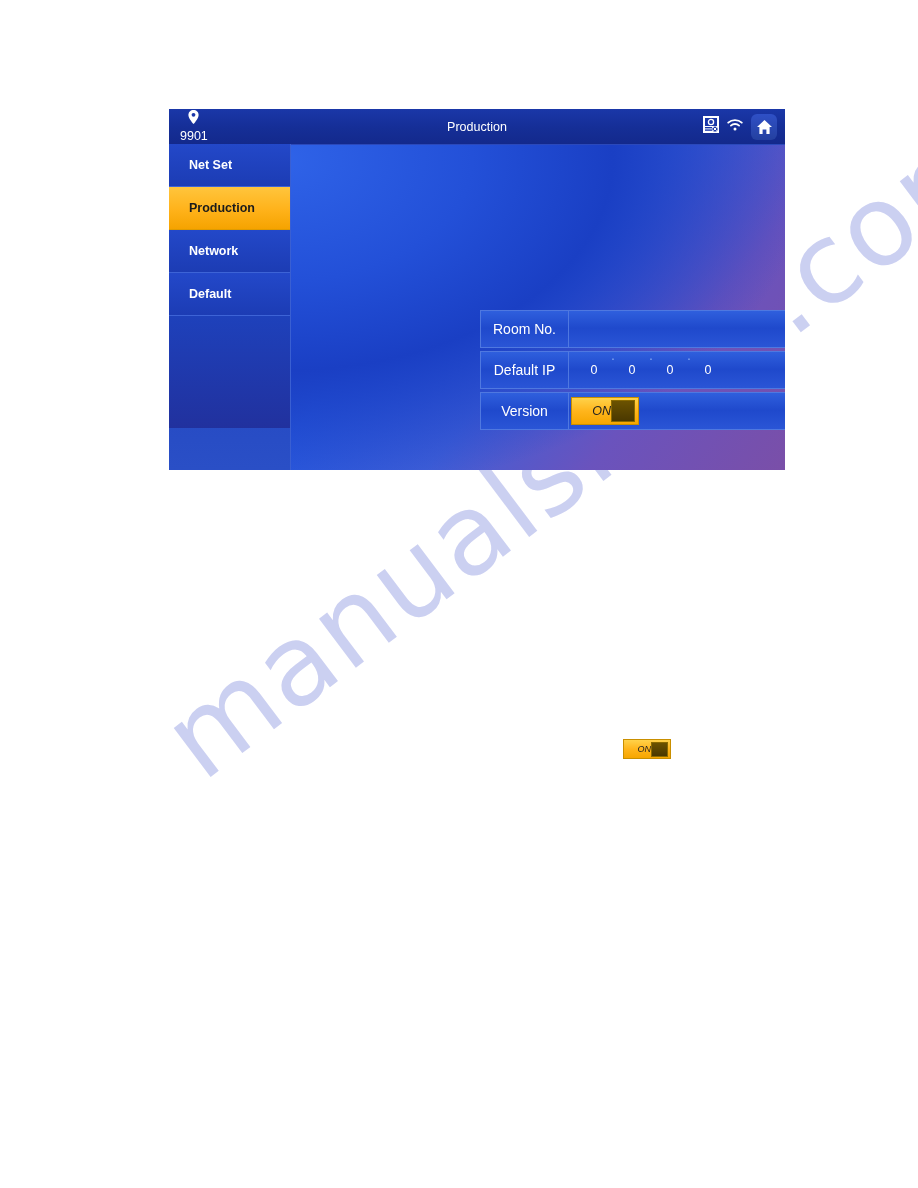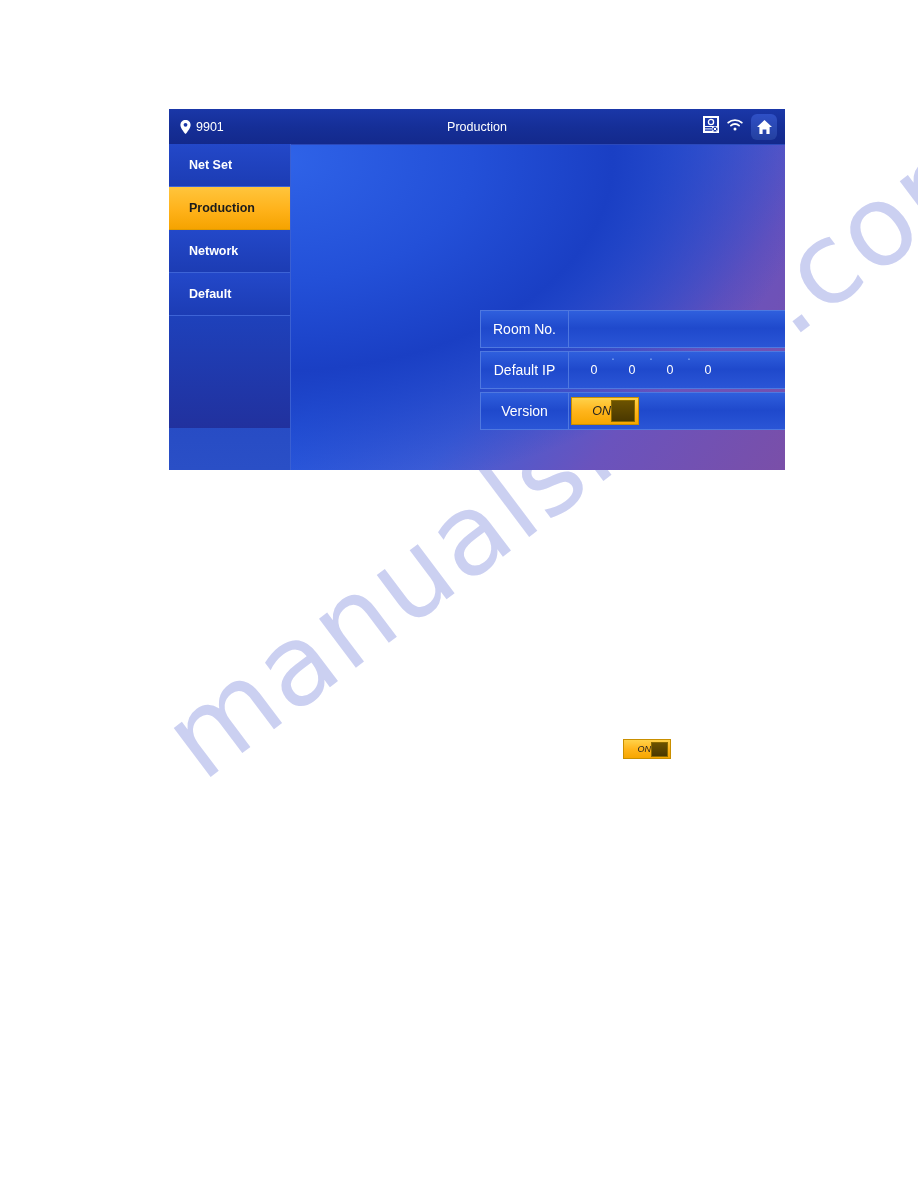--- a/index.html
+++ b/index.html
@@ -66,20 +66,21 @@
     display: flex;
     align-items: center;
   }
   #room-indicator {
     display: flex;
     align-items: center;
     gap: 5px;
     margin-left: 11px;
     color: #ffffff;
     font-size: 12.5px;
+    flex-direction: column;
   }
   .pin-icon svg { display: block; }
   #title-bar .bar-title {
     position: absolute;
     left: 0;
     width: 616px;
     text-align: center;
     color: #ffffff;
     font-size: 12.5px;
     pointer-events: none;

